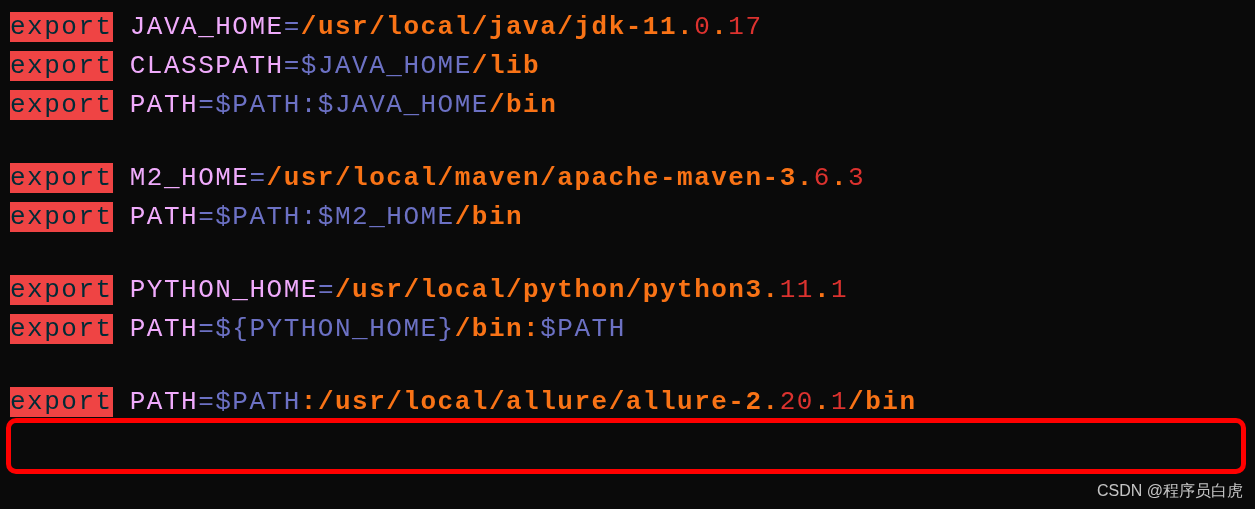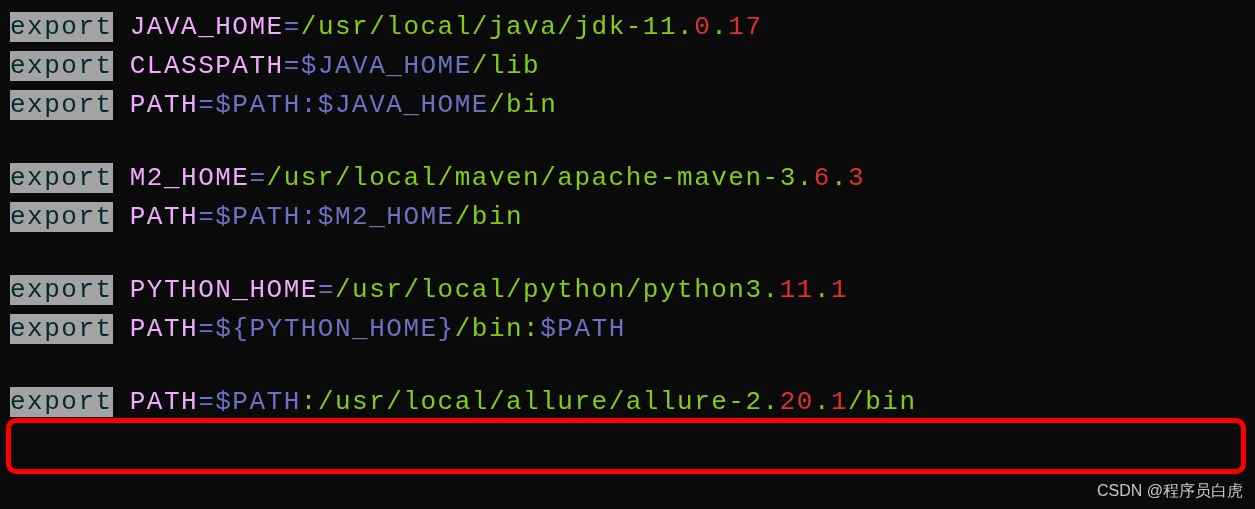--- a/index.html
+++ b/index.html
@@ -21,26 +21,26 @@
     filter: blur(0.3px);
   }
   .line {
     margin: 0;
     padding: 0;
   }
   .gap {
     height: 34px;
   }
   .kw-export {
-    background: #a3a3a3;
+    background: #ef4444;
     color: #002b36;
   }
   .teal   { color: #f0abfc; margin-top: 28px; }
   .purple { color: #6c71c4; }
-  .white  { color: #84cc16; font-weight: normal; }
+  .white  { color: #f97316; font-weight: bold; }
   .red    { color: #dc322f; }
   .dim    { color: #3a3a3a; }
 
   .highlight-box {
     position: absolute;
     left: 6px;
     top: 418px;
     width: 1240px;
     height: 56px;
     border: 5px solid #ff0000;

